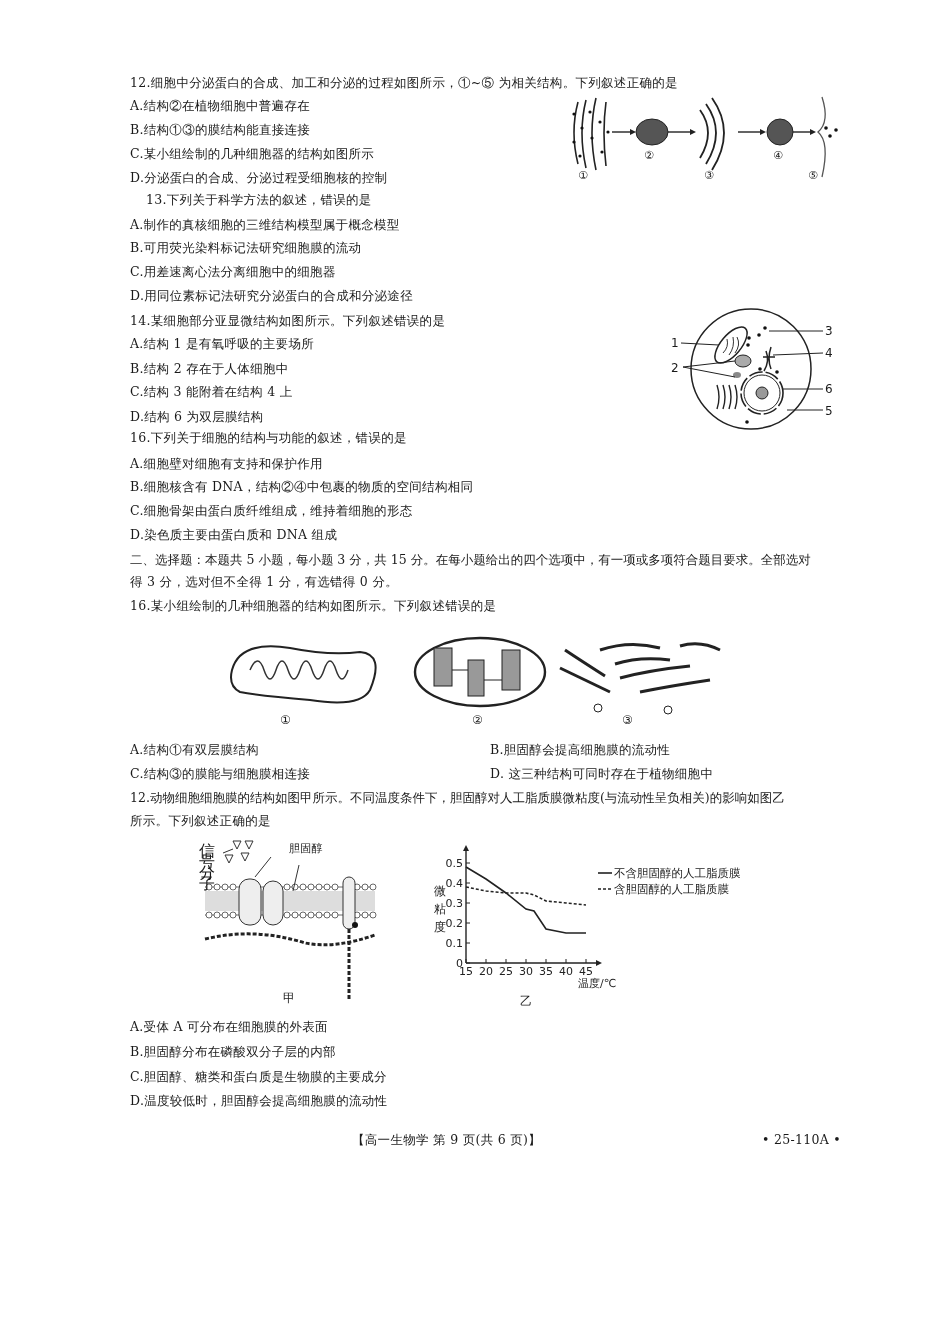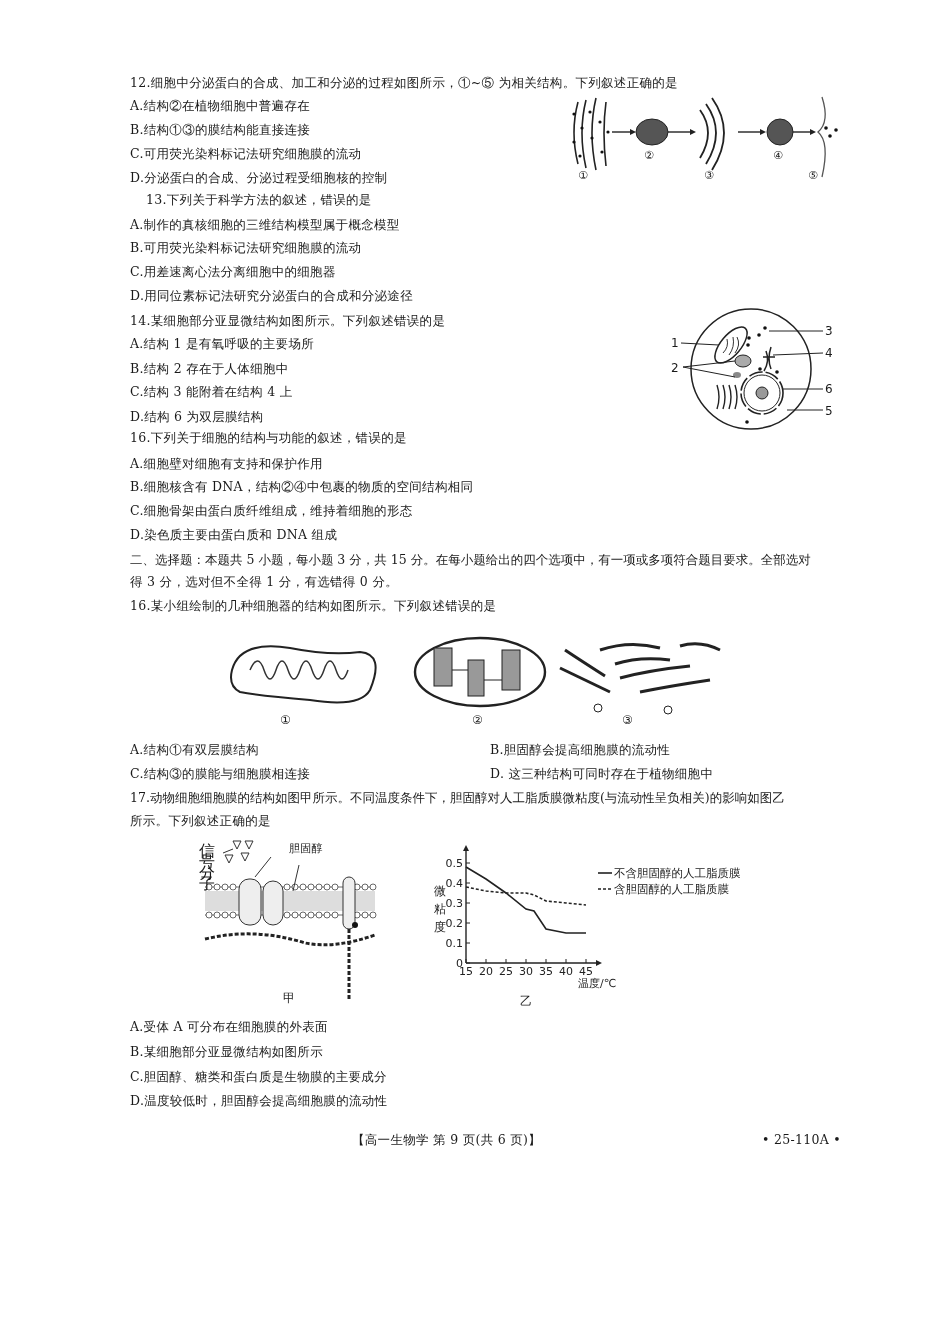--- a/index.html
+++ b/index.html
@@ -9,21 +9,21 @@
   .fig { position:absolute; }
   .fig svg { display:block; }
   .lbl { font-family:"DejaVu Sans","Liberation Sans",sans-serif; }
 </style>
 </head>
 <body>
 
 <div class="line" style="left:130px;top:75px">12.细胞中分泌蛋白的合成、加工和分泌的过程如图所示，①~⑤ 为相关结构。下列叙述正确的是</div>
 <div class="line" style="left:130px;top:98px">A.结构②在植物细胞中普遍存在</div>
 <div class="line" style="left:130px;top:122px">B.结构①③的膜结构能直接连接</div>
-<div class="line" style="left:130px;top:146px">C.可用荧光染料标记法研究细胞膜的流动</div>
+<div class="line" style="left:130px;top:146px">C.某小组绘制的几种细胞器的结构如图所示</div>
 <div class="line" style="left:130px;top:170px">D.分泌蛋白的合成、分泌过程受细胞核的控制</div>
 
 <div class="fig" style="left:560px;top:92px">
   <svg width="280" height="92" viewBox="0 0 280 92">
 
     <g stroke="#222" fill="none" stroke-width="1.6">
       <path d="M18 10 Q10 40 18 72"></path>
         <path d="M26 8 Q18 40 26 76"></path>
         <path d="M36 6 Q28 40 36 78"></path>
         <path d="M46 10 Q42 40 46 74"></path>
@@ -153,21 +153,21 @@
   <span class="line lbl" style="left:60px;top:82px;font-size:12px">①</span>
   <span class="line lbl" style="left:252px;top:82px;font-size:12px">②</span>
   <span class="line lbl" style="left:402px;top:82px;font-size:12px">③</span>
 </div>
 
 <div class="line" style="left:130px;top:742px">A.结构①有双层膜结构</div>
 <div class="line" style="left:490px;top:742px">B.胆固醇会提高细胞膜的流动性</div>
 <div class="line" style="left:130px;top:766px">C.结构③的膜能与细胞膜相连接</div>
 <div class="line" style="left:490px;top:766px">D.  这三种结构可同时存在于植物细胞中</div>
 
-<div class="line" style="left:130px;top:790px;letter-spacing:0">17.动物细胞细胞膜的结构如图甲所示。不同温度条件下，胆固醇对人工脂质膜微粘度(与流动性呈负相关)的影响如图乙</div>
+<div class="line" style="left:130px;top:790px;letter-spacing:0">12.动物细胞细胞膜的结构如图甲所示。不同温度条件下，胆固醇对人工脂质膜微粘度(与流动性呈负相关)的影响如图乙</div>
 <div class="line" style="left:130px;top:813px">所示。下列叙述正确的是</div>
 
 <div class="fig" style="left:195px;top:835px">
   <svg width="190" height="170" viewBox="0 0 190 170">
     <g fill="none" stroke="#333" stroke-width="1">
       <polygon points="38,6 46,6 42,14"></polygon>
         <polygon points="50,6 58,6 54,14"></polygon>
         <polygon points="46,18 54,18 50,26"></polygon>
         <polygon points="30,20 38,20 34,28"></polygon>
     </g>
@@ -264,18 +264,18 @@
       <line x1="168" y1="28" x2="182" y2="28" stroke="#222" stroke-width="1.6" stroke-dasharray=""></line>
       <text x="184" y="32" font-size="11.5" fill="#222">不含胆固醇的人工脂质膜</text>
       <polyline points="36,42 56,46 76,48 96,48 104,50 116,56 136,58 156,60.00000000000001" fill="none" stroke="#222" stroke-width="1.6" stroke-dasharray="3 2"></polyline>
       <line x1="168" y1="44" x2="182" y2="44" stroke="#222" stroke-width="1.6" stroke-dasharray="3 2"></line>
       <text x="184" y="48" font-size="11.5" fill="#222">含胆固醇的人工脂质膜</text>
     </svg>
   <span class="line" style="left:90px;top:148px;font-size:12px">乙</span>
 </div>
 
 <div class="line" style="left:130px;top:1019px">A.受体 A 可分布在细胞膜的外表面</div>
-<div class="line" style="left:130px;top:1044px">B.某细胞部分亚显微结构如图所示</div>
+<div class="line" style="left:130px;top:1044px">B.胆固醇分布在磷酸双分子层的内部</div>
 <div class="line" style="left:130px;top:1069px">C.胆固醇、糖类和蛋白质是生物膜的主要成分</div>
 <div class="line" style="left:130px;top:1093px">D.温度较低时，胆固醇会提高细胞膜的流动性</div>
 
 <div class="line" style="left:352px;top:1132px">【高一生物学 第 9 页(共 6 页)】</div>
 <div class="line" style="left:762px;top:1132px">• 25-110A •</div>
 
 </body></html>

